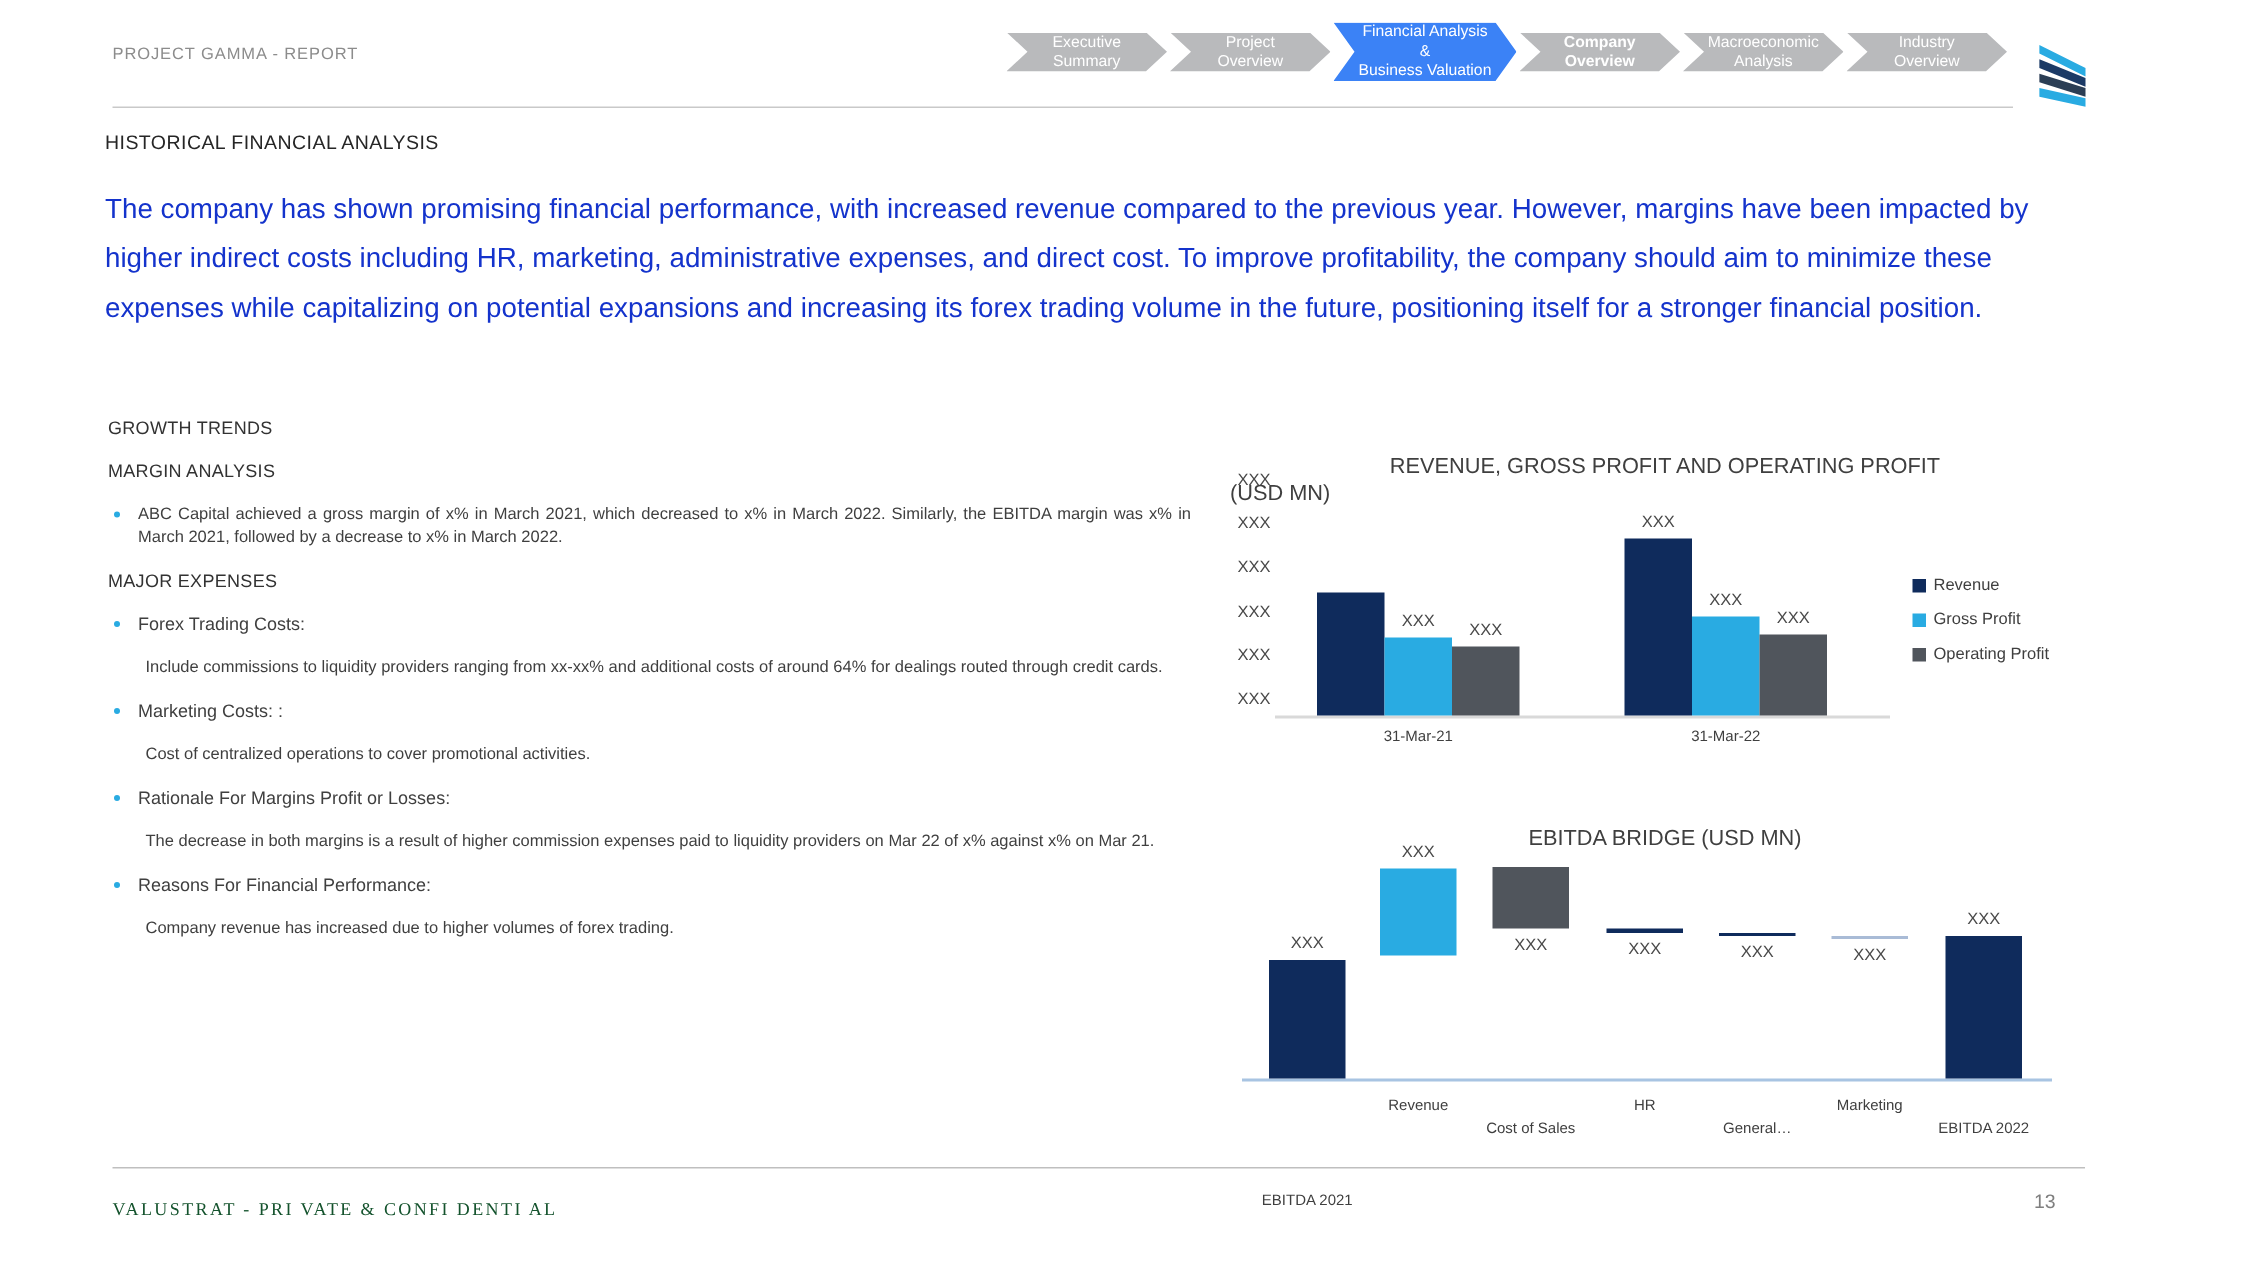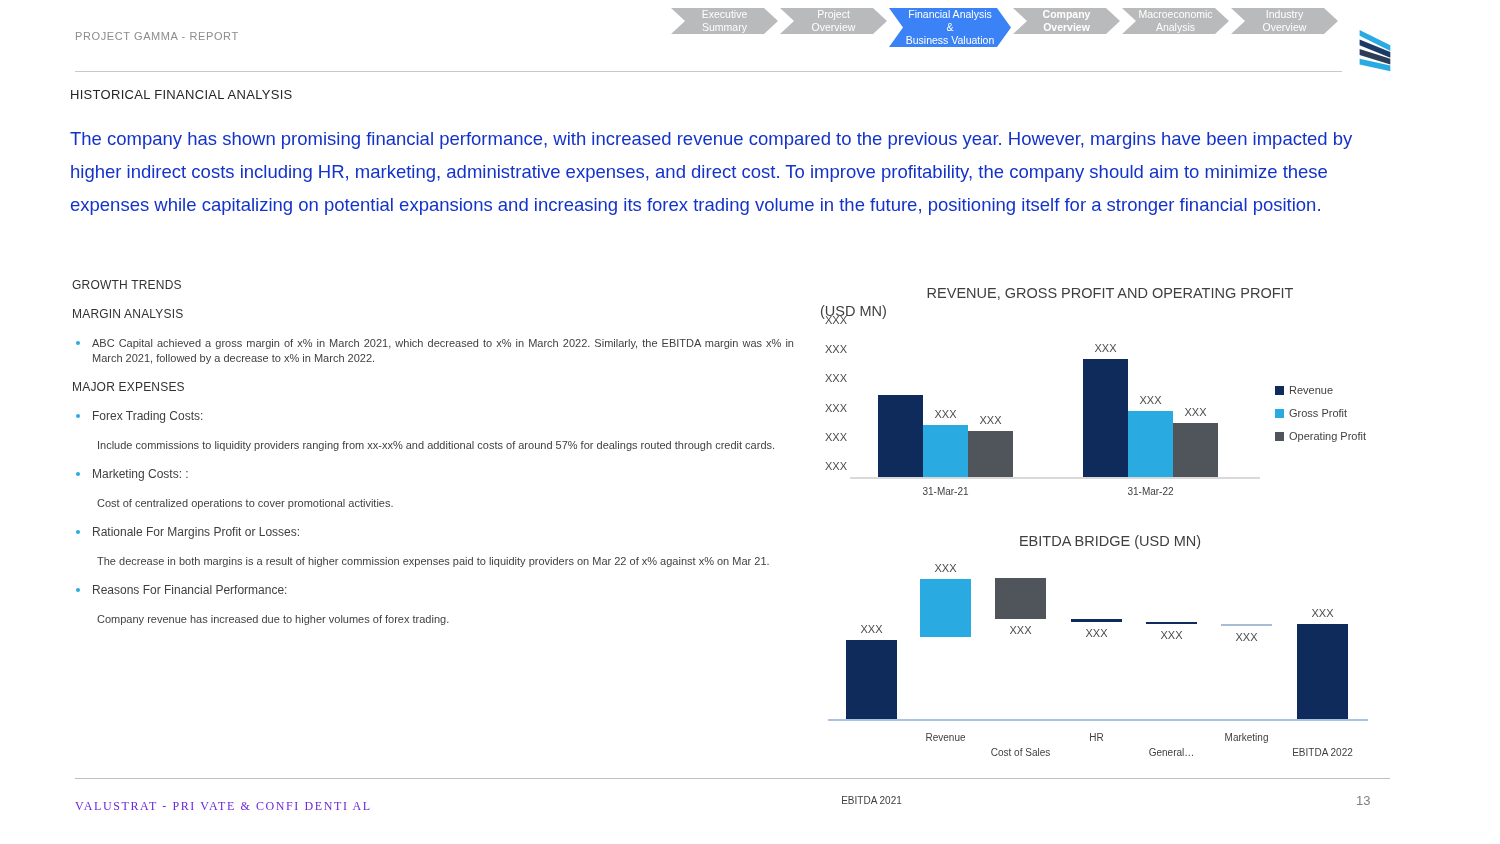--- a/index.html
+++ b/index.html
@@ -1,21 +1,21 @@
 <!DOCTYPE html>
 <html><head>
 <meta charset="utf-8">
 <style>
   html,body{margin:0;padding:0;background:#e8e8e8;}
   .slide{position:relative;width:1500px;height:844px;background:#ffffff;overflow:hidden;
          font-family:"Liberation Sans",sans-serif;margin:0 auto;}
 
   
   .report-label{position:absolute;left:75px;top:30px;font-size:11px;color:#8c8c8c;letter-spacing:.6px;}
-  .process-nav{position:absolute;left:671px;top:8px;height:53px;display:flex;align-items:flex-start;}
+  .process-nav{position:absolute;left:671px;top:8px;height:53px;display:flex;align-items:center;}
   .chev{background:#b9babc;color:#fff;width:107px;margin-right:2px;
         clip-path:polygon(0 0,calc(100% - 14px) 0,100% 50%,calc(100% - 14px) 100%,0 100%,14px 50%);
         display:flex;flex-direction:column;justify-content:center;align-items:center;
         font-size:10.5px;line-height:13px;text-align:center;padding:0 8px;box-sizing:border-box;}
   .chev.active{background:#3b82f6;width:122px;}
   .chev.bold{font-weight:bold;}
   .logo{position:absolute;left:1350px;top:26px;}
   .header-rule{position:absolute;left:75px;top:71px;width:1267px;height:1px;background:#c9c9c9;}
   .page-title{position:absolute;left:70px;top:87px;font-size:13px;color:#262626;letter-spacing:.3px;}
 
@@ -28,38 +28,38 @@
   .bullet-row{position:relative;padding-left:22px;margin-bottom:14px;font-size:11px;line-height:15px;
               color:#3f3f3f;text-align:justify;}
   .bullet-row.title-row{font-size:12px;text-align:left;}
   .dot{position:absolute;left:6px;top:5px;width:4px;height:4px;border-radius:50%;background:#29abe2;}
   .item-body{padding-left:27px;margin-bottom:14px;font-size:11px;line-height:15px;color:#3f3f3f;text-align:justify;}
 
   
   .chart-box{position:absolute;width:580px;}
   .chart1{left:820px;top:282px;height:240px;}
   .chart2{left:820px;top:530px;height:245px;}
-  .c-title{margin-top:2px;text-align:center;font-size:14.5px;line-height:18px;color:#3f3f3f;}
+  .c-title{margin-top:20px;text-align:center;font-size:14.5px;line-height:18px;color:#3f3f3f;}
   .c-subtitle{text-align:left;font-size:14.5px;line-height:18px;color:#3f3f3f;}
   .c1-plot,.c2-plot{position:absolute;left:0;top:0;width:100%;height:100%;}
   .ylab{position:absolute;width:30px;font-size:11px;color:#4a4a4a;}
   .axisline{position:absolute;height:2px;background:#d9d9d9;}
   .bar{position:absolute;}
   .vlab{position:absolute;width:50px;text-align:center;font-size:11px;color:#4a4a4a;}
   .cat{position:absolute;text-align:center;font-size:10px;color:#3f3f3f;}
   .c1-legend{position:absolute;left:455px;top:102px;display:flex;flex-direction:column;gap:11px;}
   .leg-item{display:flex;align-items:center;gap:5px;font-size:11px;color:#3f3f3f;}
   .leg-swatch{width:9px;height:9px;flex:0 0 9px;}
   .wbar{position:absolute;}
   .wbaseline{position:absolute;height:2px;background:#a8c4e2;}
 
   
   .footer-rule{position:absolute;left:75px;top:778px;width:1315px;height:1px;background:#bfbfbf;}
   .confidential{position:absolute;left:75px;top:799px;font-family:"Liberation Serif",serif;
-                font-size:12px;letter-spacing:1.6px;color:#6d28d9;}
+                font-size:12px;letter-spacing:1.6px;color:#14532d;}
   .page-num{position:absolute;left:1356px;top:793px;font-size:13px;color:#7f7f7f;}
 </style>
 </head>
 <body>
 
 <div class="slide">
 
   <div class="report-label">PROJECT GAMMA - REPORT</div>
 
   <div class="process-nav">
@@ -108,21 +108,21 @@
       <div class="sec-heading">MARGIN ANALYSIS</div>
       <div class="bullet-row">
         <div class="dot"></div>
         <div class="bullet-text">ABC Capital achieved a gross margin of x% in March 2021, which decreased to x% in March 2022. Similarly, the EBITDA margin was x% in March 2021, followed by a decrease to x% in March 2022.</div>
       </div>
       <div class="sec-heading">MAJOR EXPENSES</div>
       <div class="bullet-row title-row">
         <div class="dot"></div>
         <div class="bullet-text">Forex Trading Costs:</div>
       </div>
-      <div class="item-body">Include commissions to liquidity providers ranging from xx-xx% and additional costs of around 57% for dealings routed through credit cards.</div>
+      <div class="item-body">Include commissions to liquidity providers ranging from xx-xx% and additional costs of around 64% for dealings routed through credit cards.</div>
       <div class="bullet-row title-row">
         <div class="dot"></div>
         <div class="bullet-text">Marketing Costs: :</div>
       </div>
       <div class="item-body">Cost of centralized operations to cover promotional activities.</div>
       <div class="bullet-row title-row">
         <div class="dot"></div>
         <div class="bullet-text">Rationale For Margins Profit or Losses:</div>
       </div>
       <div class="item-body">The decrease in both margins is a result of higher commission expenses paid to liquidity providers on Mar 22 of x% against x% on Mar 21.</div>

